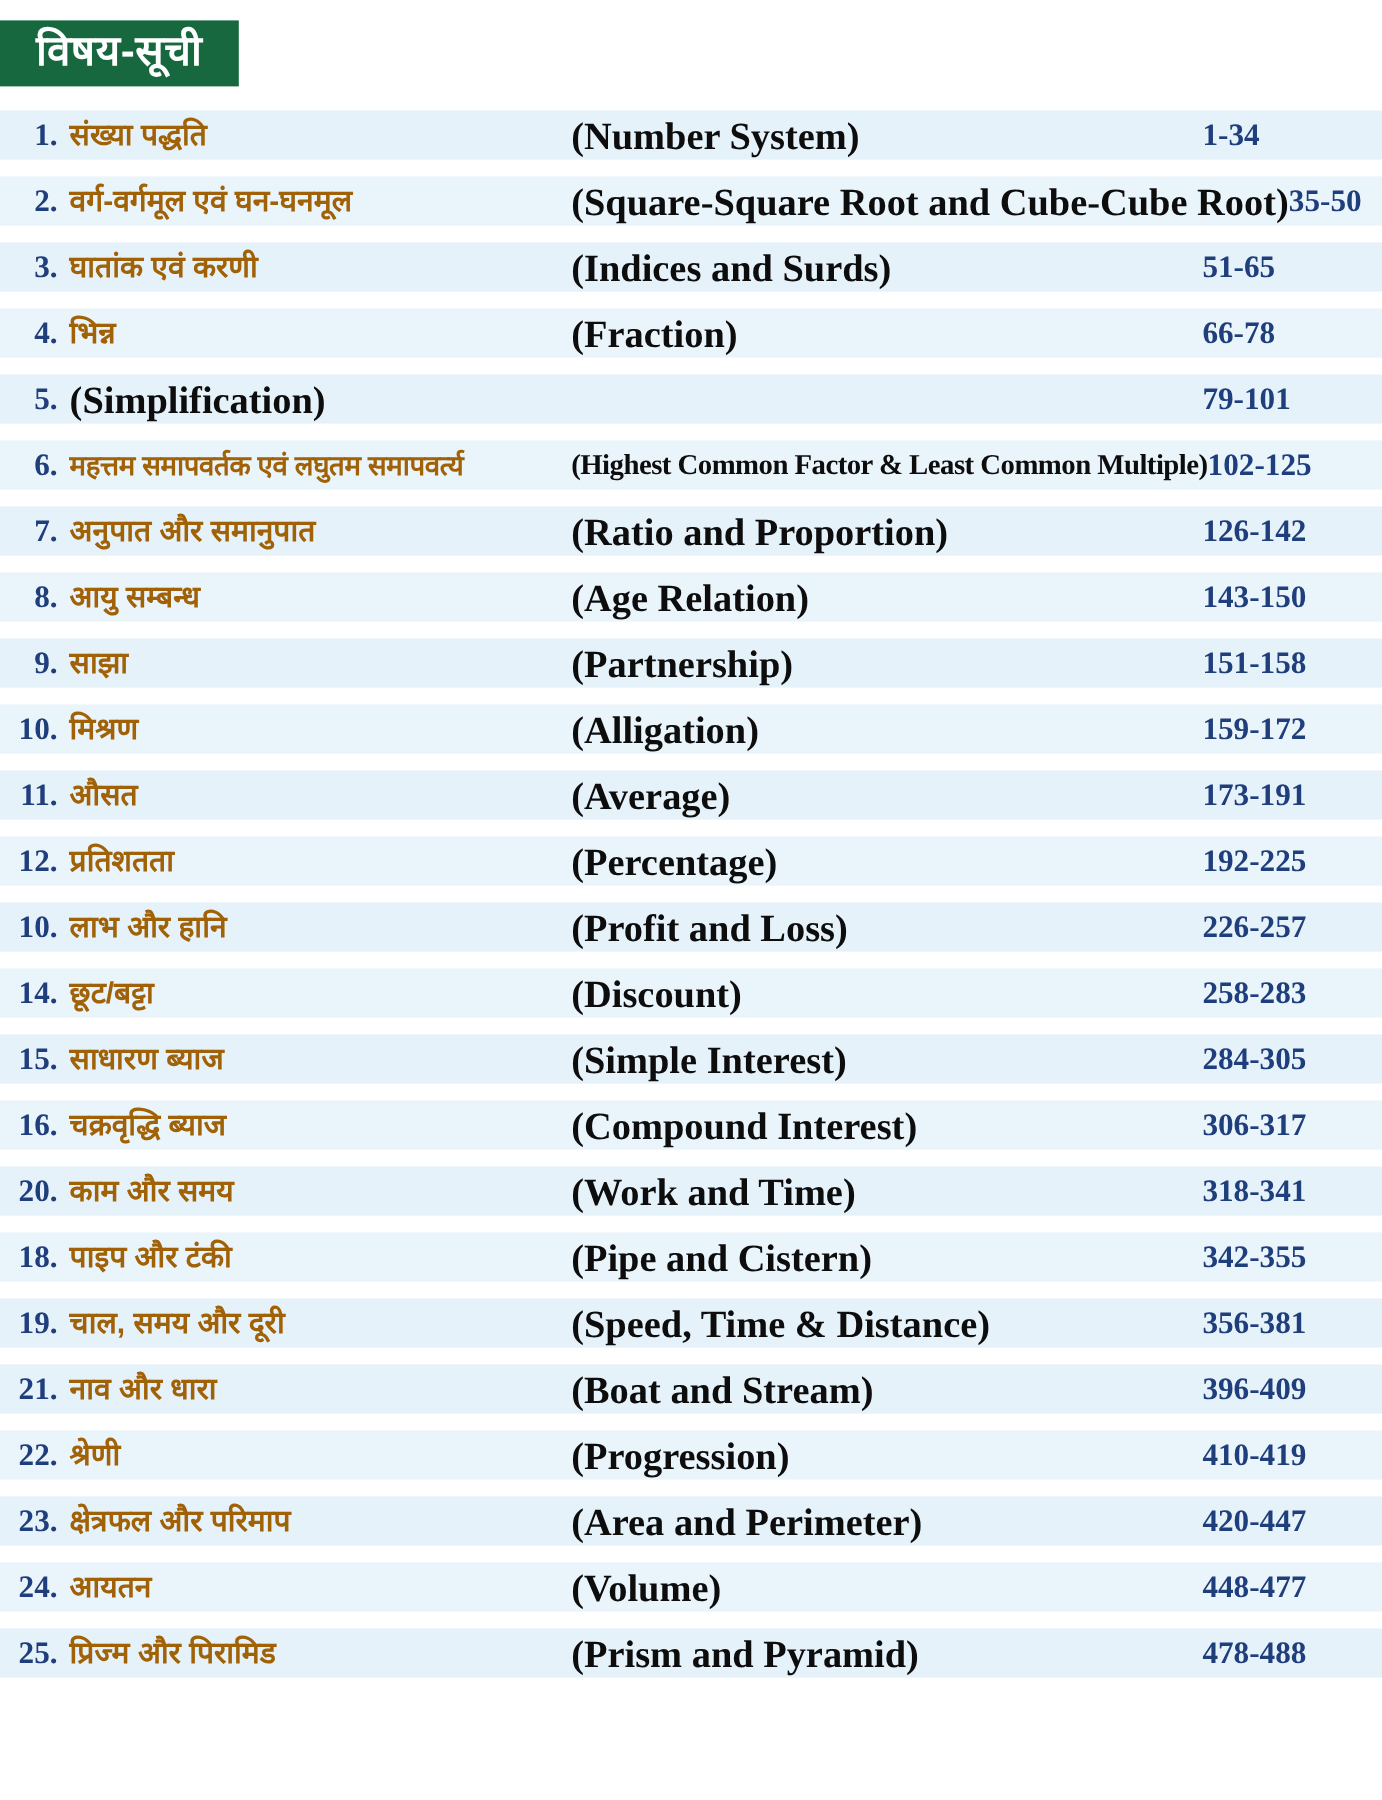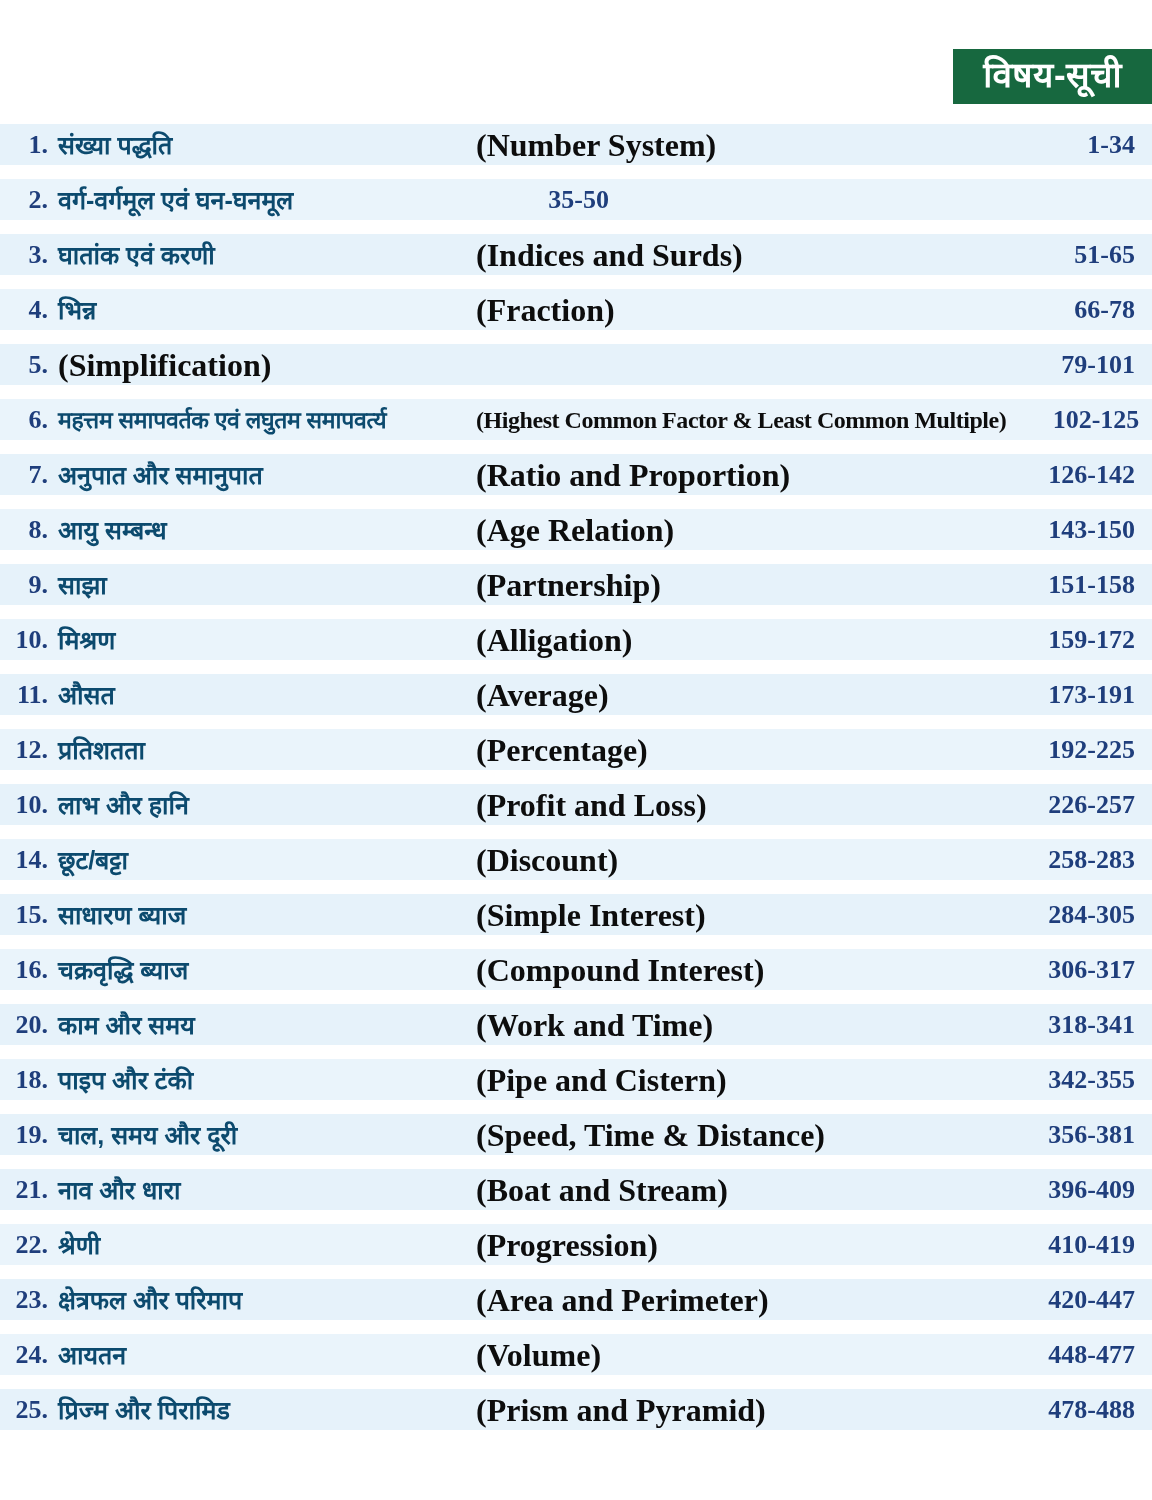--- a/index.html
+++ b/index.html
@@ -12,23 +12,22 @@
     background: #ffffff;
     font-family: "Liberation Serif", "DejaVu Serif", serif;
     position: relative;
     overflow: hidden;
   }
 
   
   .banner-wrap {
     width: 100%;
     display: flex;
-    justify-content: flex-end;
+    justify-content: flex-start;
     padding-top: 17px;
-    margin-top: 32px;
   }
   .banner {
     background: #17683f;
     color: #ffffff;
     font-family: "Liberation Sans", "DejaVu Sans", sans-serif;
     font-weight: bold;
     font-size: 35px;
     line-height: 1.05;
     letter-spacing: 0.5px;
     padding: 8px 30px 10px 30px;
@@ -73,21 +72,21 @@
     padding-right: 10px;
     box-sizing: border-box;
     color: #1f3e7c;
     font-weight: bold;
     font-size: 26px;
     flex: 0 0 58px;
   }
   .c-hi {
     flex: 0 0 418px;
     width: 418px;
-    color: #0c4a6e;
+    color: #a16207;
     font-family: "Liberation Sans", "DejaVu Sans", sans-serif;
     font-weight: bold;
     font-size: 25px;
     line-height: 1.1;
     white-space: nowrap;
     overflow: visible;
   }
   .c-hi.squeeze {
     font-size: 23px;
     letter-spacing: -0.3px;
@@ -100,21 +99,20 @@
     line-height: 1.1;
     white-space: nowrap;
   }
   .c-en.squeeze {
     font-size: 24px;
     letter-spacing: -0.45px;
   }
   .c-pg {
     flex: 0 0 150px;
     width: 150px;
-    text-align: right;
     padding-right: 17px;
     box-sizing: border-box;
     color: #1f3e7c;
     font-weight: bold;
     font-size: 26px;
     white-space: nowrap;
   }
 </style>
 </head>
 <body>
@@ -128,20 +126,21 @@
       <div class="stripe"></div>
       <div class="cell c-num">1.</div>
       <div class="cell c-hi">संख्या पद्धति</div>
       <div class="cell c-en">(Number System)</div>
       <div class="cell c-pg">1-34</div>
     </div>
     <div class="toc-row alt">
       <div class="stripe"></div>
       <div class="cell c-num">2.</div>
       <div class="cell c-hi">वर्ग-वर्गमूल एवं  घन-घनमूल</div>
+      <div class="cell c-en">(Square-Square Root and Cube-Cube Root)</div>
       <div class="cell c-pg">35-50</div>
     </div>
     <div class="toc-row">
       <div class="stripe"></div>
       <div class="cell c-num">3.</div>
       <div class="cell c-hi">घातांक एवं करणी</div>
       <div class="cell c-en">(Indices and Surds)</div>
       <div class="cell c-pg">51-65</div>
     </div>
     <div class="toc-row alt">

